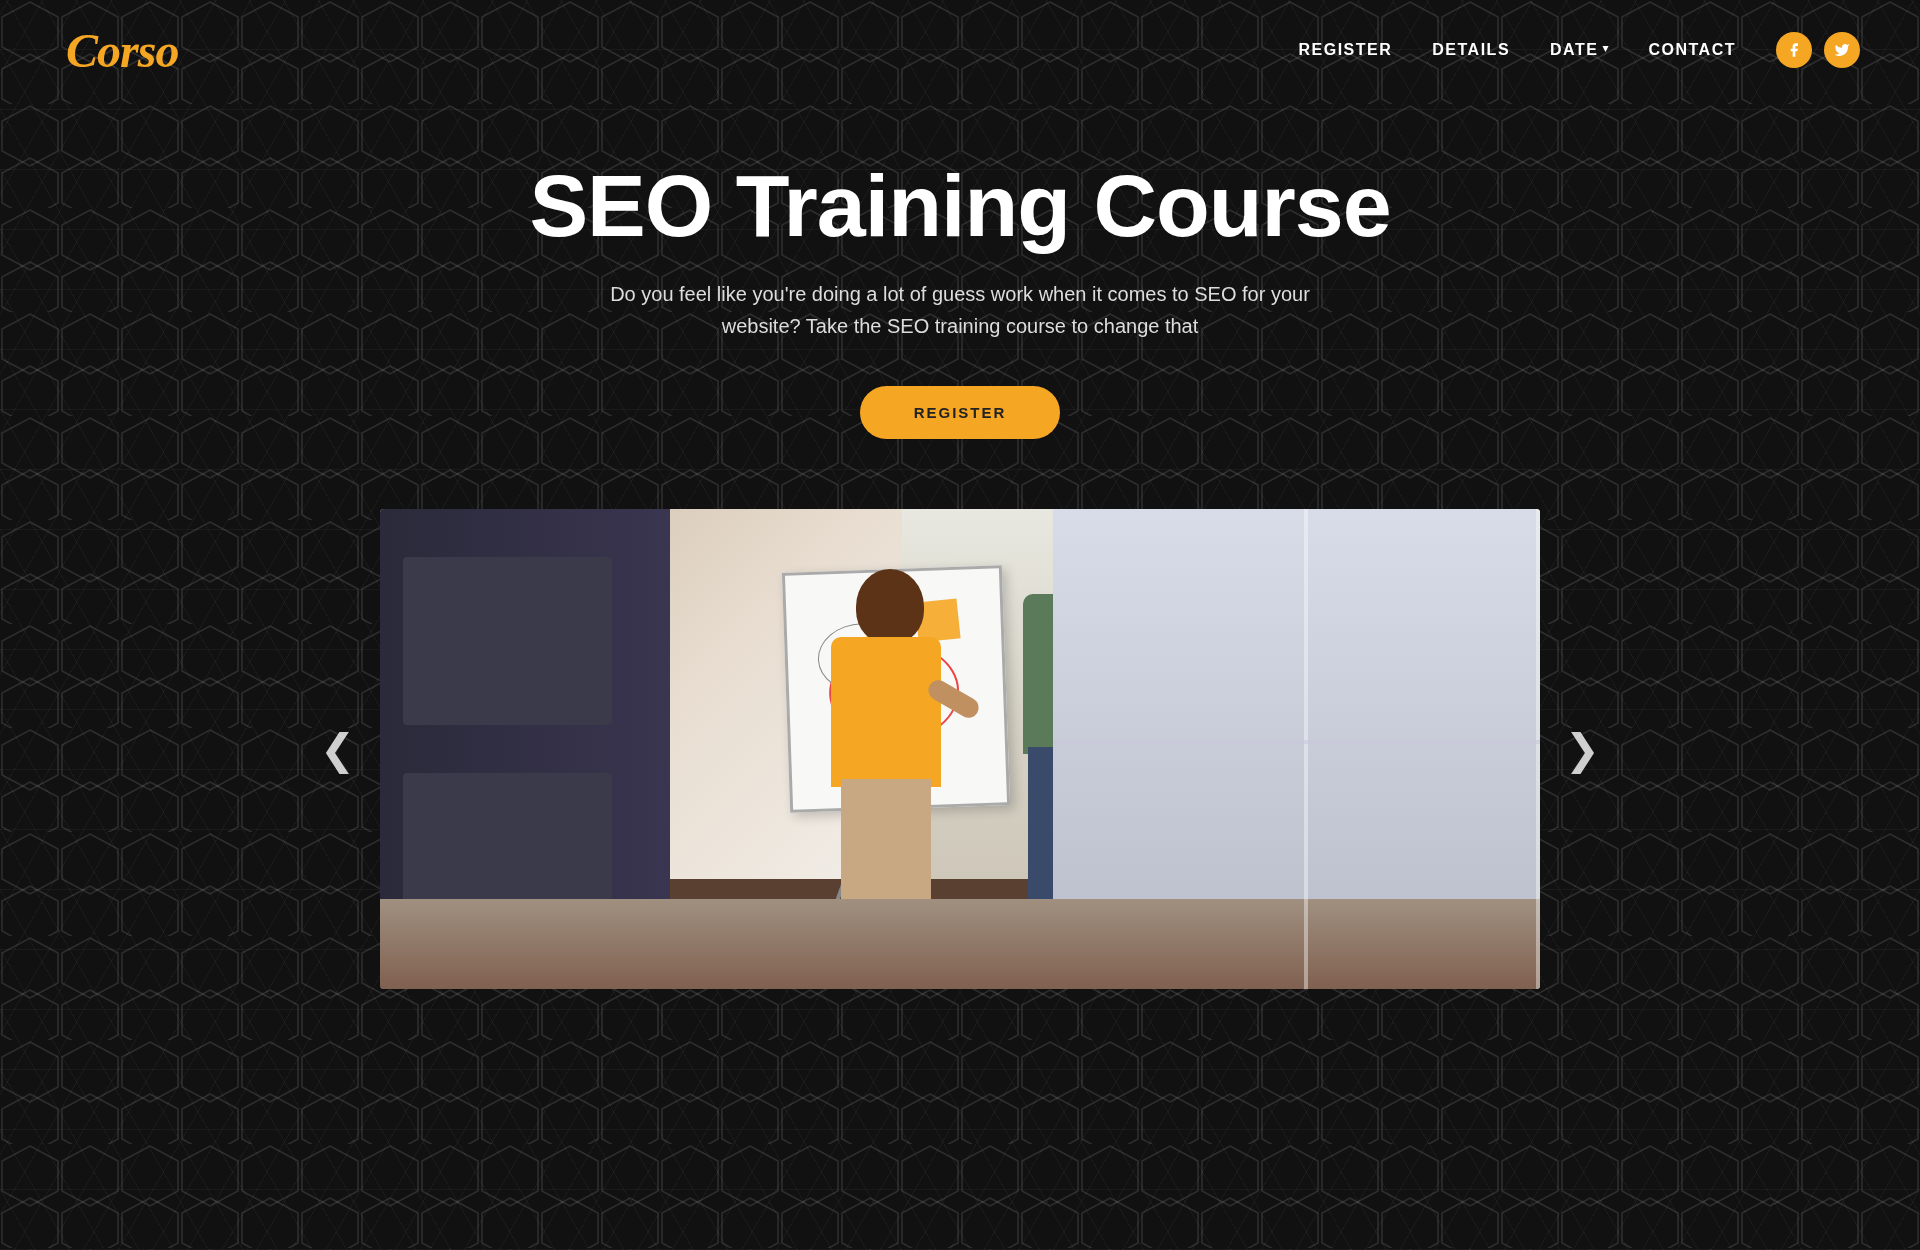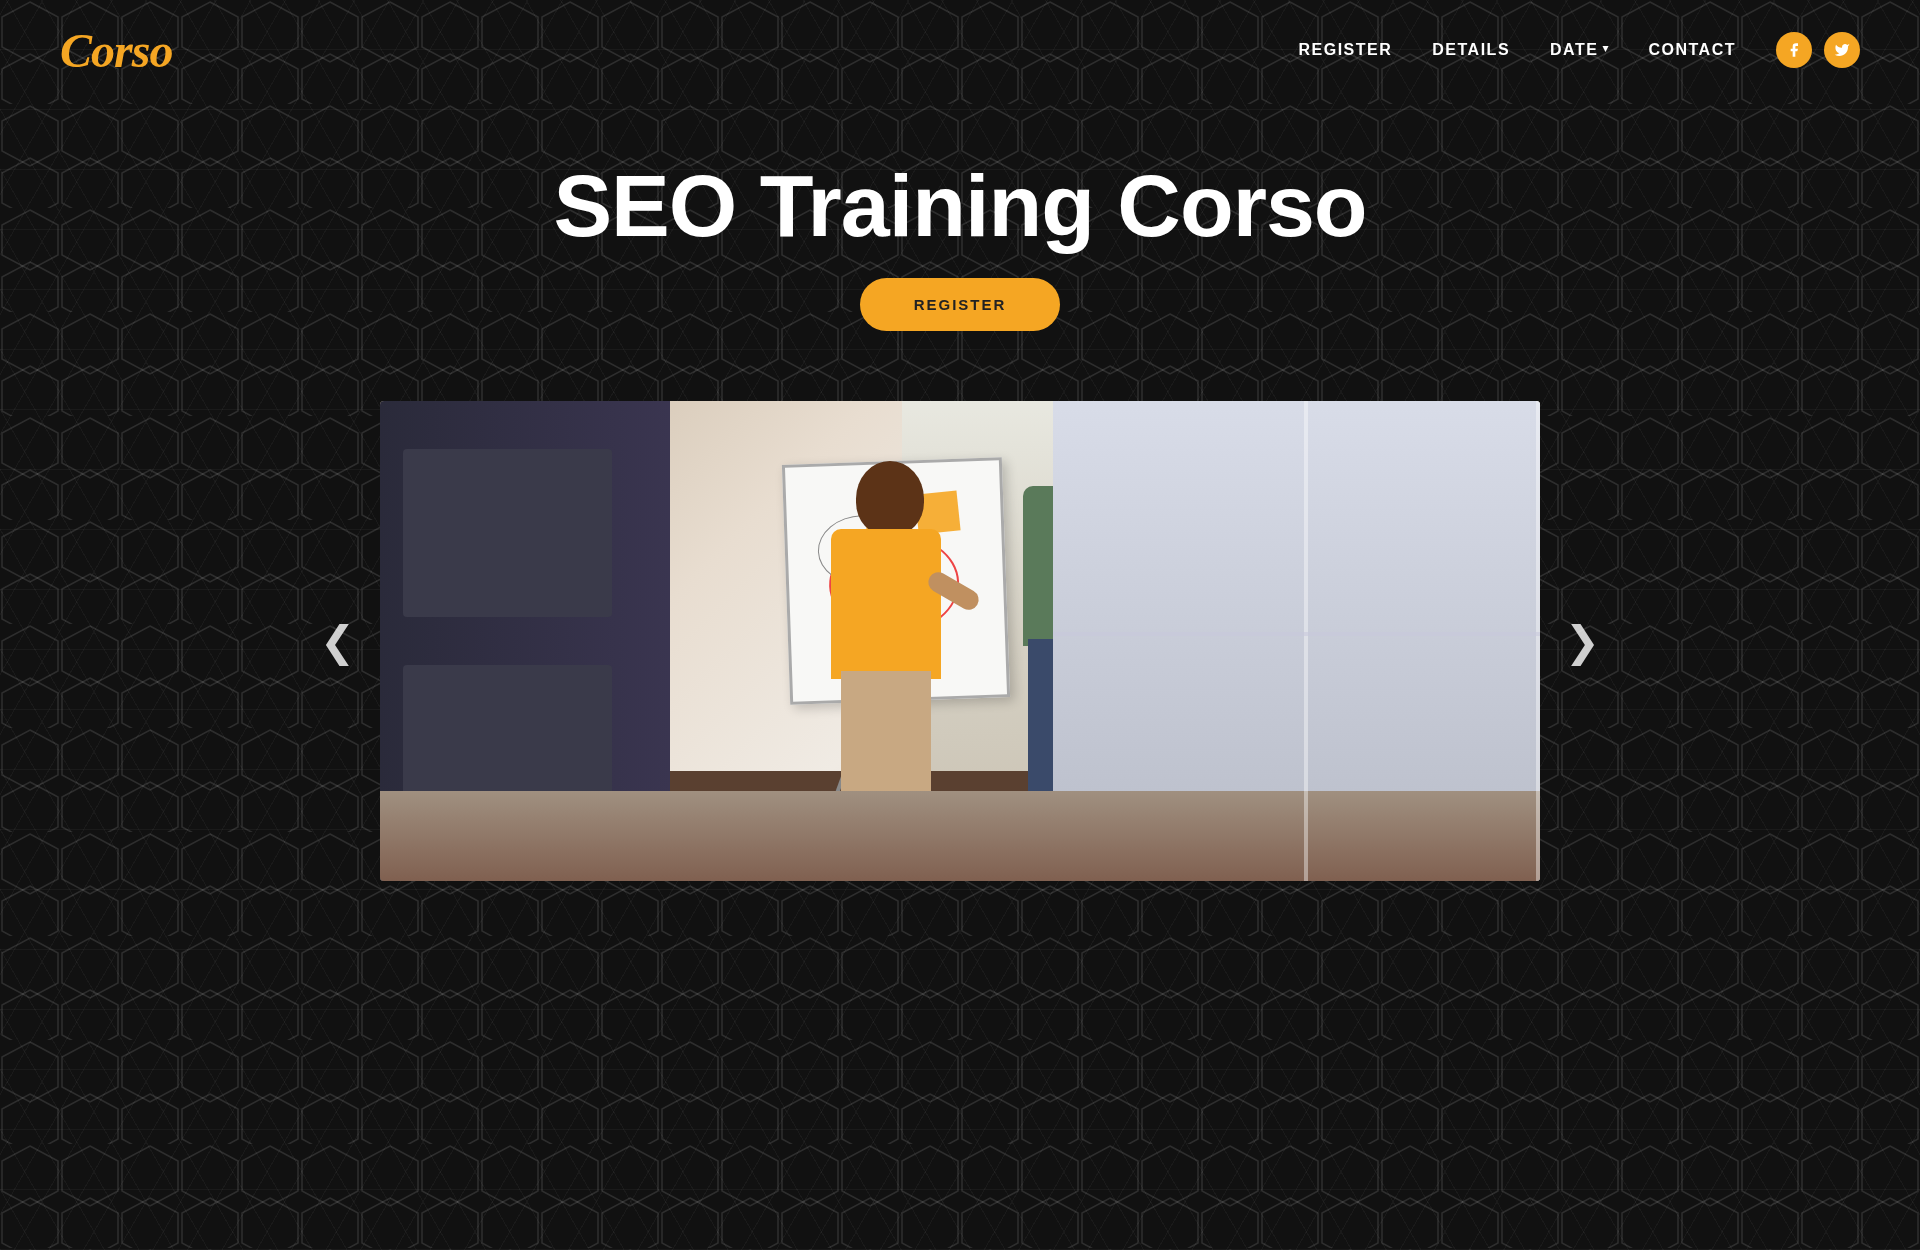--- a/index.html
+++ b/index.html
@@ -28,20 +28,21 @@
 
     
     nav {
       position: relative;
       z-index: 10;
       display: flex;
       align-items: center;
       justify-content: space-between;
       padding: 22px 60px;
       height: 100px;
+      margin-left: 6px;
     }
 
     .logo {
       font-family: Georgia, 'Times New Roman', serif;
       font-style: italic;
       font-size: 48px;
       font-weight: bold;
       color: #f5a623;
       text-shadow: none;
       letter-spacing: -1px;
@@ -501,21 +502,22 @@
       <a class="social-icon" href="#" title="Twitter">
         <svg width="16" height="16" viewBox="0 0 24 24" fill="white">
           <path d="M23 3a10.9 10.9 0 0 1-3.14 1.53 4.48 4.48 0 0 0-7.86 3v1A10.66 10.66 0 0 1 3 4s-4 9 5 13a11.64 11.64 0 0 1-7 2c9 5 20 0 20-11.5a4.5 4.5 0 0 0-.08-.83A7.72 7.72 0 0 0 23 3z"></path>
         </svg>
       </a>
     </div>
   </div>
 </nav>
 
 <section class="hero">
-  <h1 class="hero-title">SEO Training Corso</h1>
+  <h1 class="hero-title">SEO Training Course</h1>
+  <p class="hero-subtitle">Do you feel like you're doing a lot of guess work when it comes to SEO for your website? Take the SEO training course to change that</p>
   <div class="hero-buttons">
     <button class="btn-register">REGISTER</button>
   </div>
 </section>
 
 <div class="carousel-section">
   <div style="position:relative; max-width:1160px; margin:0 auto;">
     <button class="carousel-arrow carousel-arrow-left">❮</button>
 
     <div class="carousel-wrapper">

